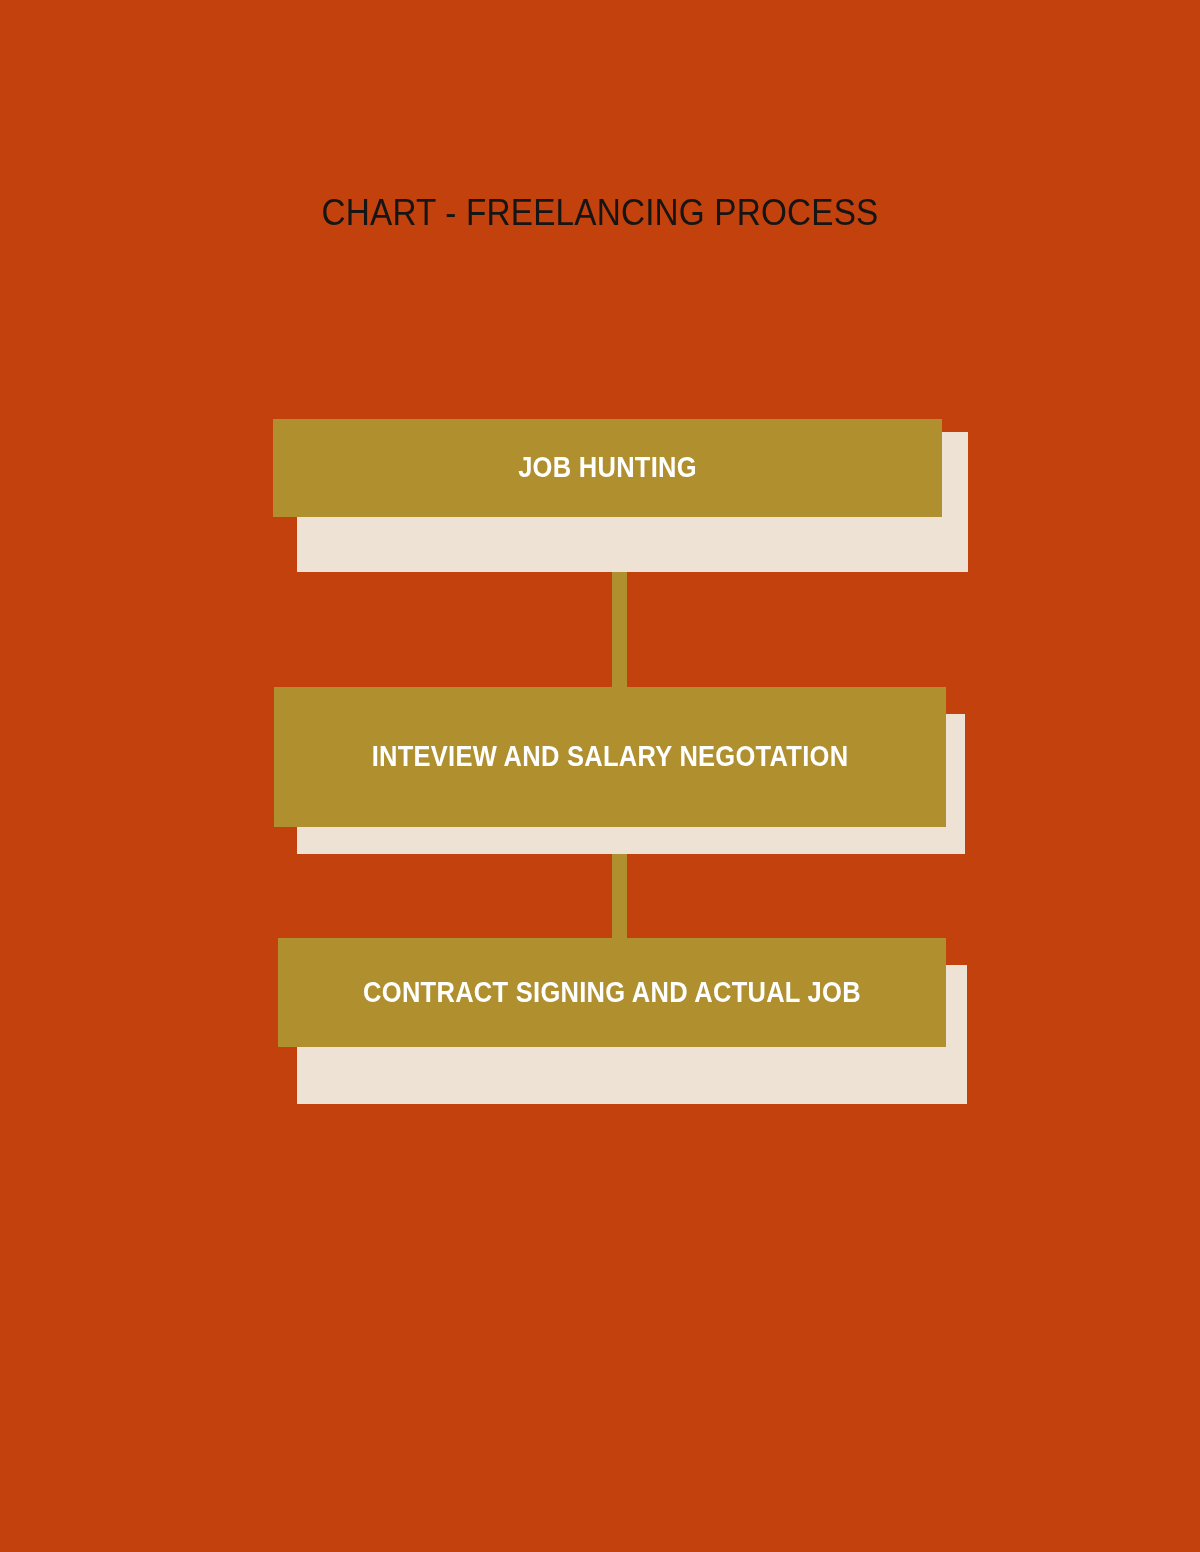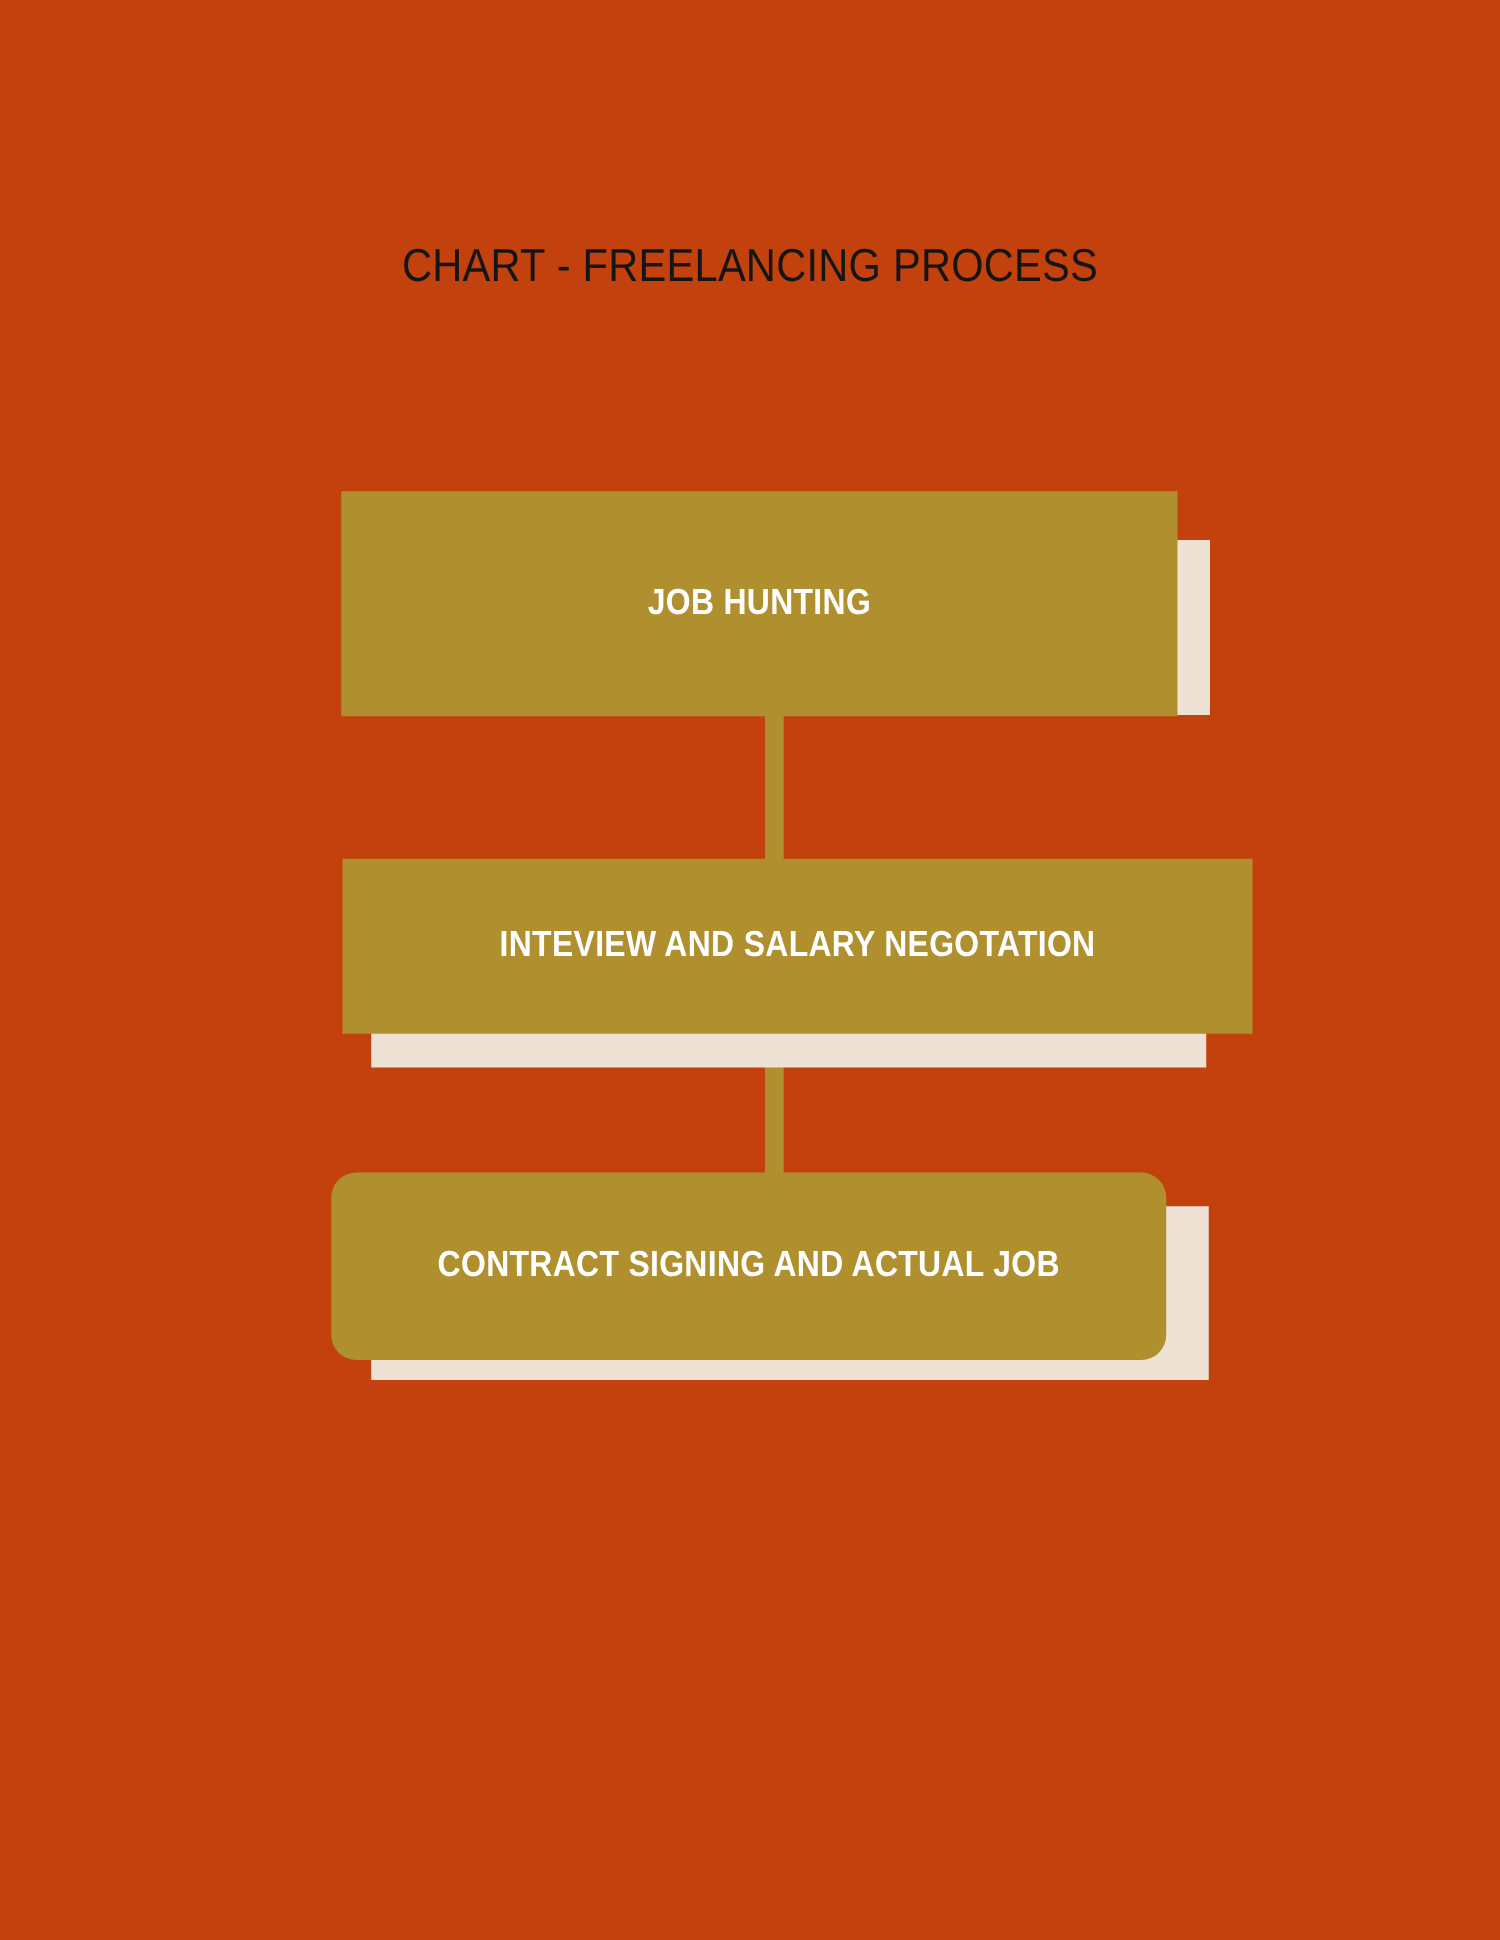--- a/index.html
+++ b/index.html
@@ -79,29 +79,29 @@
     letter-spacing: 0.3px;
     line-height: 1.1;
     transform: scaleX(0.88);
     transform-origin: 50% 50%;
     white-space: nowrap;
   }
 
   .node-label.center { text-align: center; }
 
   
-  #node-1 .node-box   { left: 273px; top: 393px; width: 669px; height: 180px; }
+  #node-1 .node-box   { left: 273px; top: 419px; width: 669px; height: 98px; }
   #node-1 .node-shadow{ left: 297px; top: 432px; width: 671px; height: 140px; }
 
   
-  #node-2 .node-box   { left: 274px; top: 687px; width: 728px; height: 140px; }
+  #node-2 .node-box   { left: 274px; top: 687px; width: 672px; height: 140px; }
   #node-2 .node-shadow{ left: 297px; top: 714px; width: 668px; height: 140px; }
 
   
-  #node-3 .node-box   { left: 265px; top: 938px; width: 668px; height: 150px; border-radius: 20px; }
+  #node-3 .node-box   { left: 278px; top: 938px; width: 668px; height: 109px; }
   #node-3 .node-shadow{ left: 297px; top: 965px; width: 670px; height: 139px; }
 
   
   #connector-1 { left: 612px; top: 543px; width: 15px; height: 146px; }
   #connector-2 { left: 612px; top: 827px; width: 15px; height: 113px; }
 </style>
 </head>
 <body>
 
 <div id="page">

